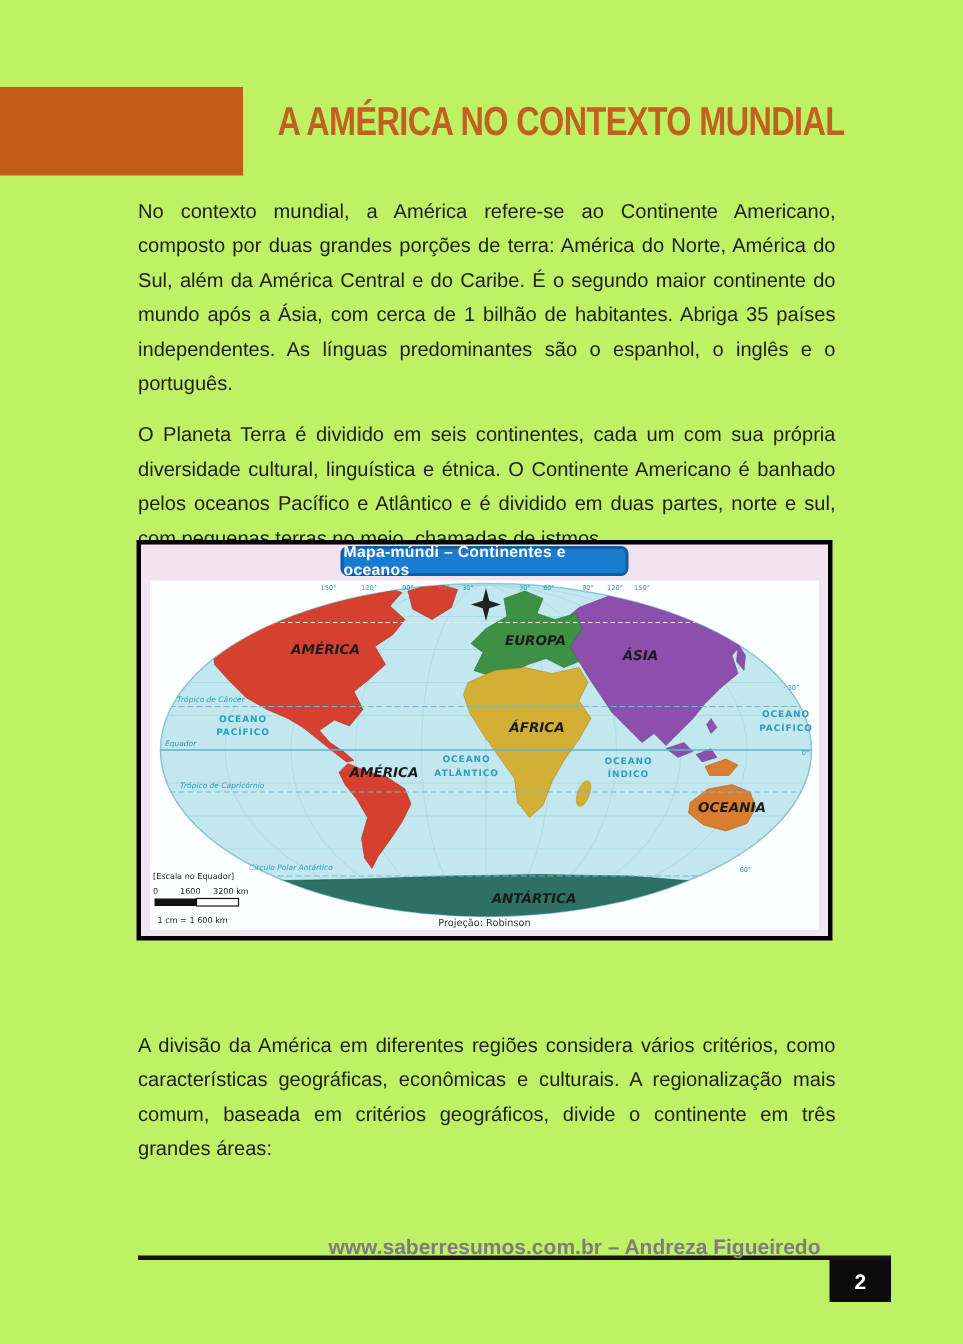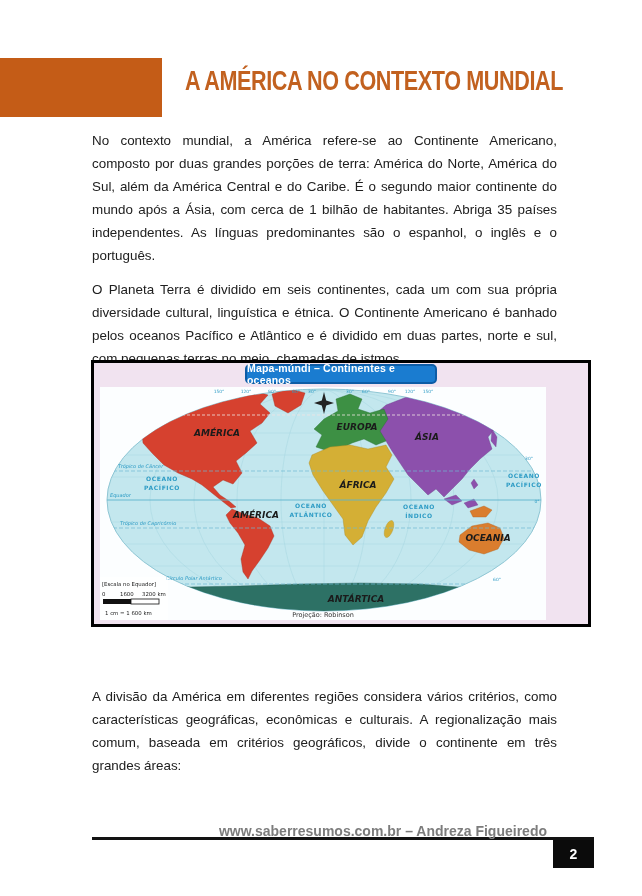--- a/index.html
+++ b/index.html
@@ -1,18 +1,18 @@
 <!DOCTYPE html>
 <html><head>
 <meta charset="utf-8">
 <style>
   * { margin:0; padding:0; box-sizing:border-box; }
   html,body { background:#e9e9e9; }
   .page {
-    position:relative; width:642px; height:896px; background:#ffffff;
+    position:relative; width:642px; height:896px; background:#bef264;
     margin:0 auto; overflow:hidden;
     font-family:"Liberation Sans", sans-serif;
   }
   
   .header-bar { position:absolute; left:0; top:58px; width:162px; height:59px; background:#c45c17; }
   .doc-title {
     position:absolute; left:185px; top:66px; white-space:nowrap;
     font-size:27px; font-weight:bold; color:#c2611f; letter-spacing:-0.5px;
     transform:scaleX(0.80); transform-origin:left top;
   }
@@ -21,21 +21,21 @@
   .textblock-1 { top:129px; }
   .textblock-2 { top:641px; }
   .para {
     font-size:13.4px; line-height:23px; color:#202020;
     text-align:justify; margin-bottom:11px;
   }
   .textblock-2 .para { margin-bottom:7px;margin-top:44px; }
   .para b { font-weight:normal; }
   
   .map-figure {
-    position:absolute; left:91px; top:360px; width:500px; height:267px;
+    position:absolute; left:91px; top:360px; width:464px; height:267px;
     background:#f1e3f0; border:3px solid #000;
   }
   .map-pill {
     margin:1px auto 0; width:192px; height:20px;
     background:#1a7cd0; border:2px solid #0d5ca6; border-radius:5px;
     color:#ffffff; font-size:10.5px; font-weight:bold;
     display:flex; align-items:center; justify-content:center; letter-spacing:0.2px;
   }
   .map-panel { margin:3px 6px 4px; width:446px; height:233px; background:#fcfeff; }
   .map-panel svg { display:block; }

